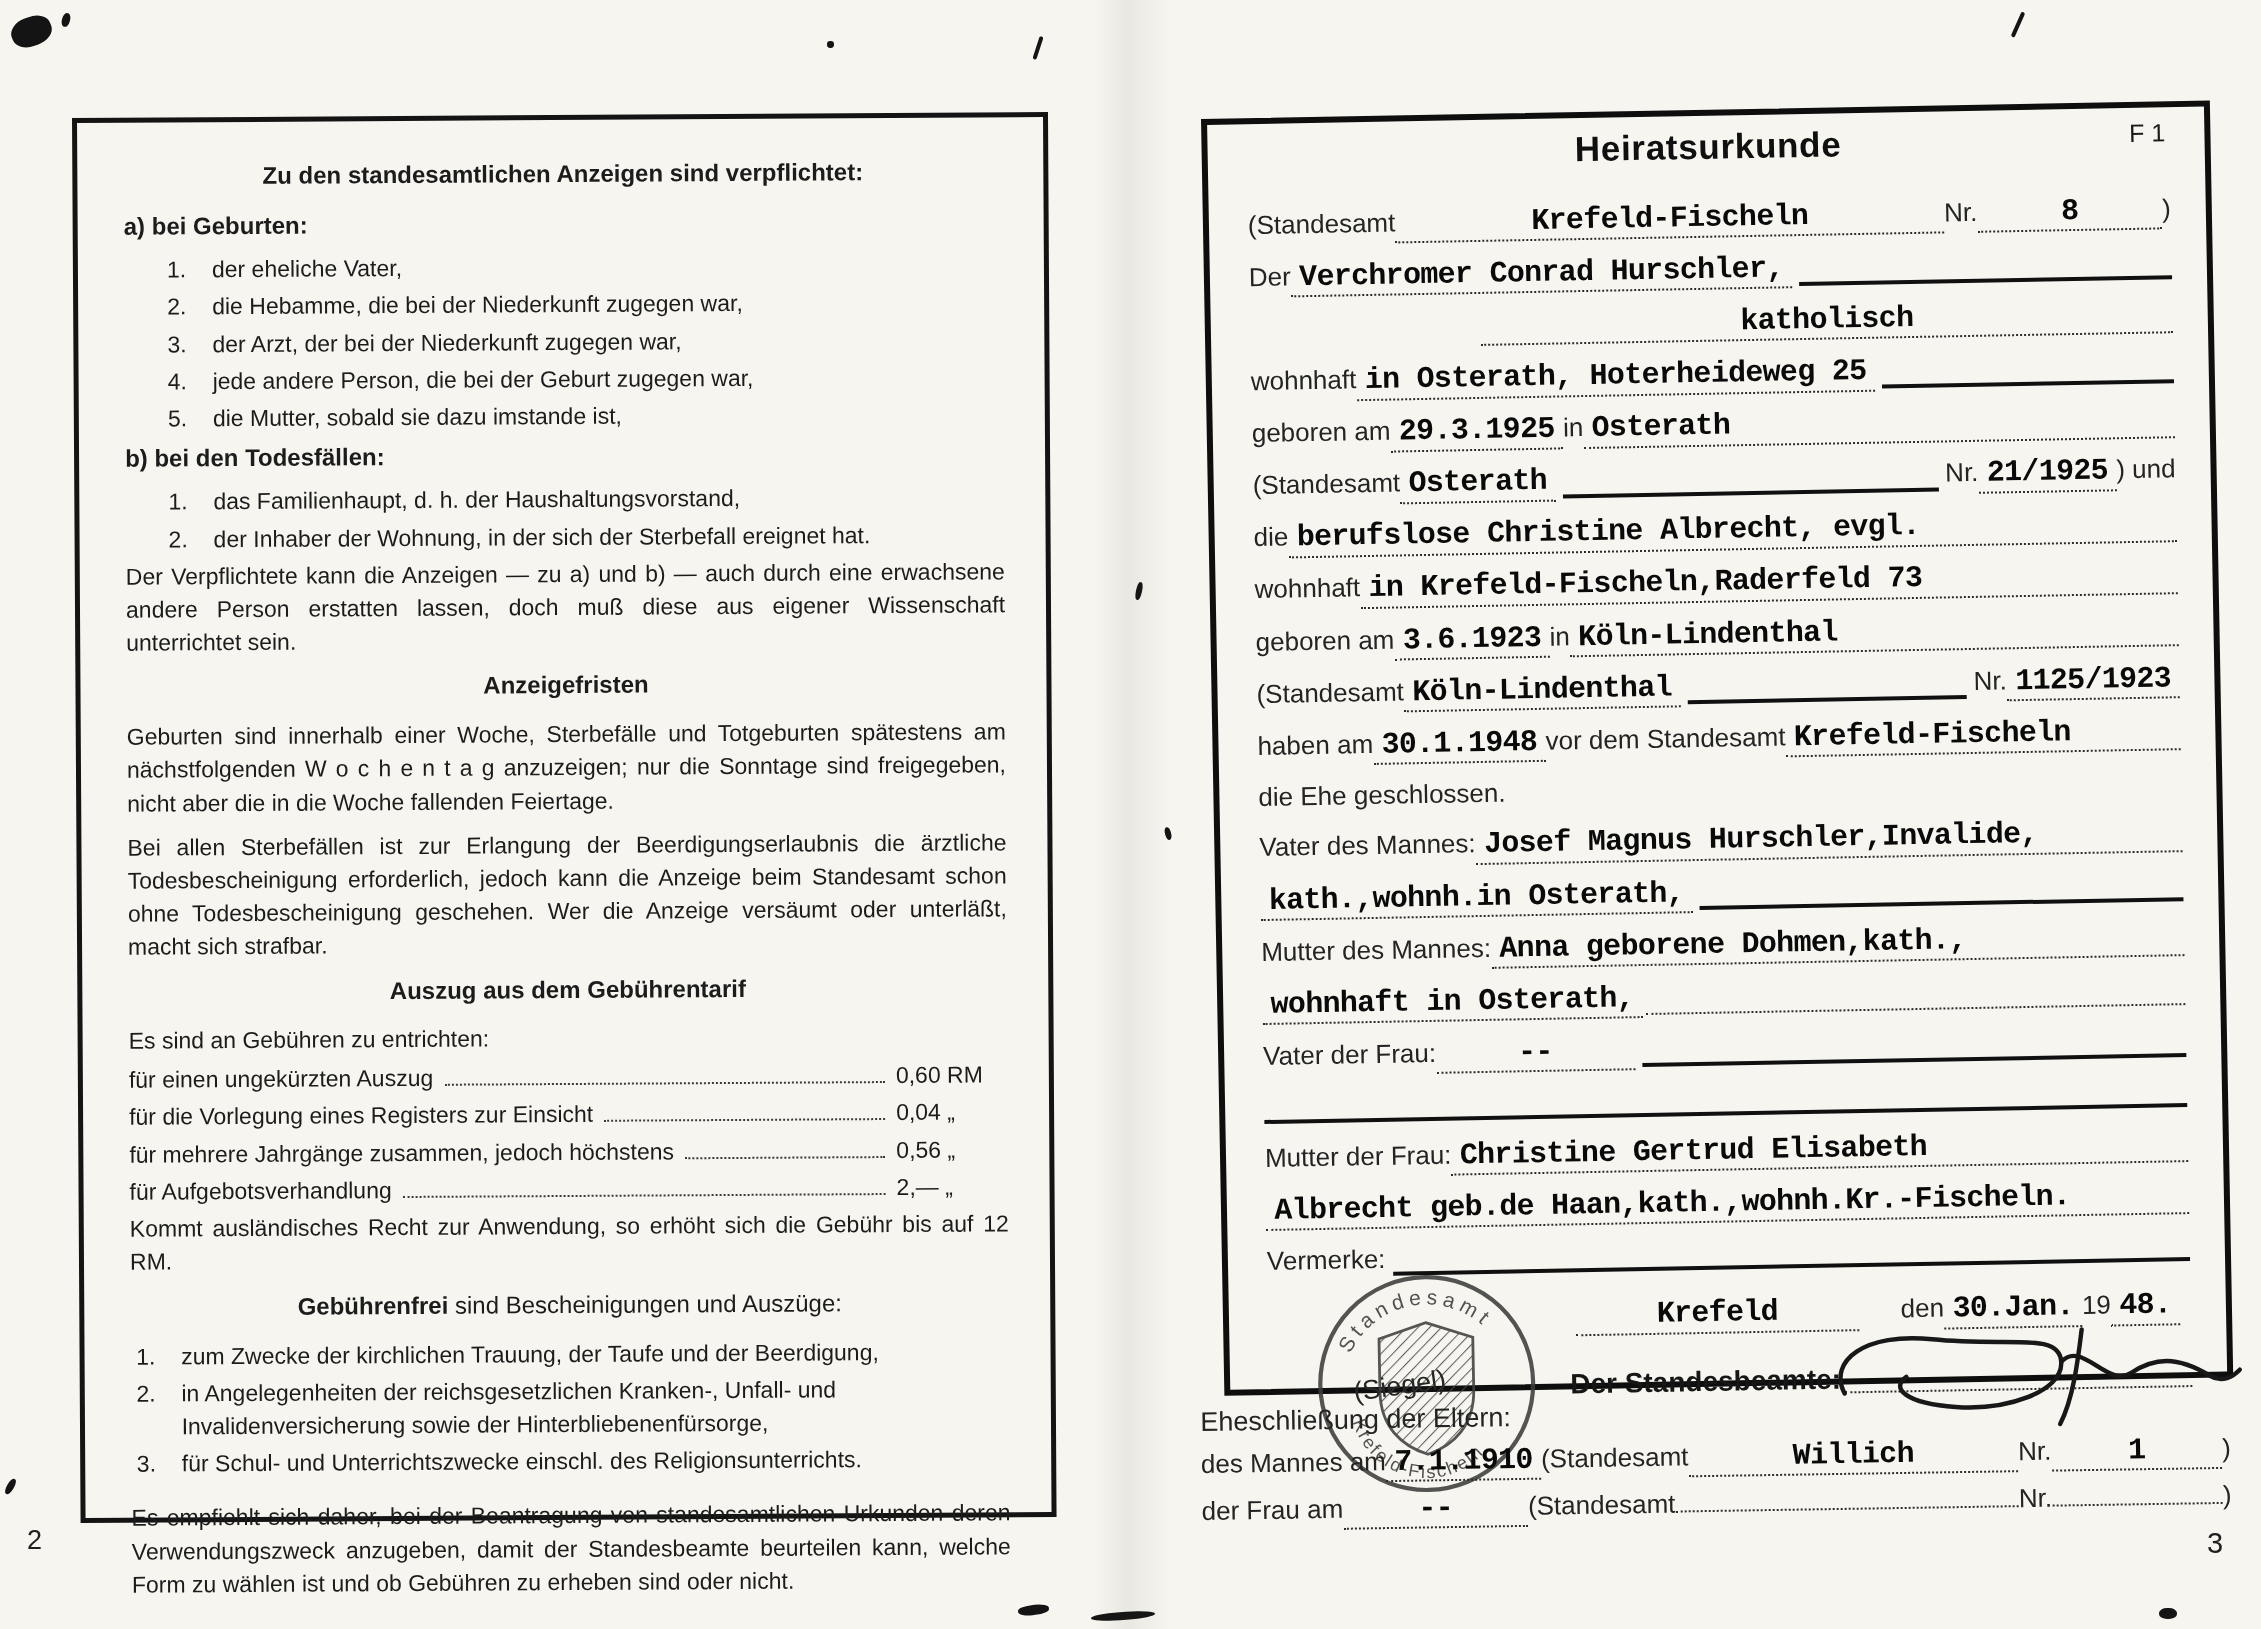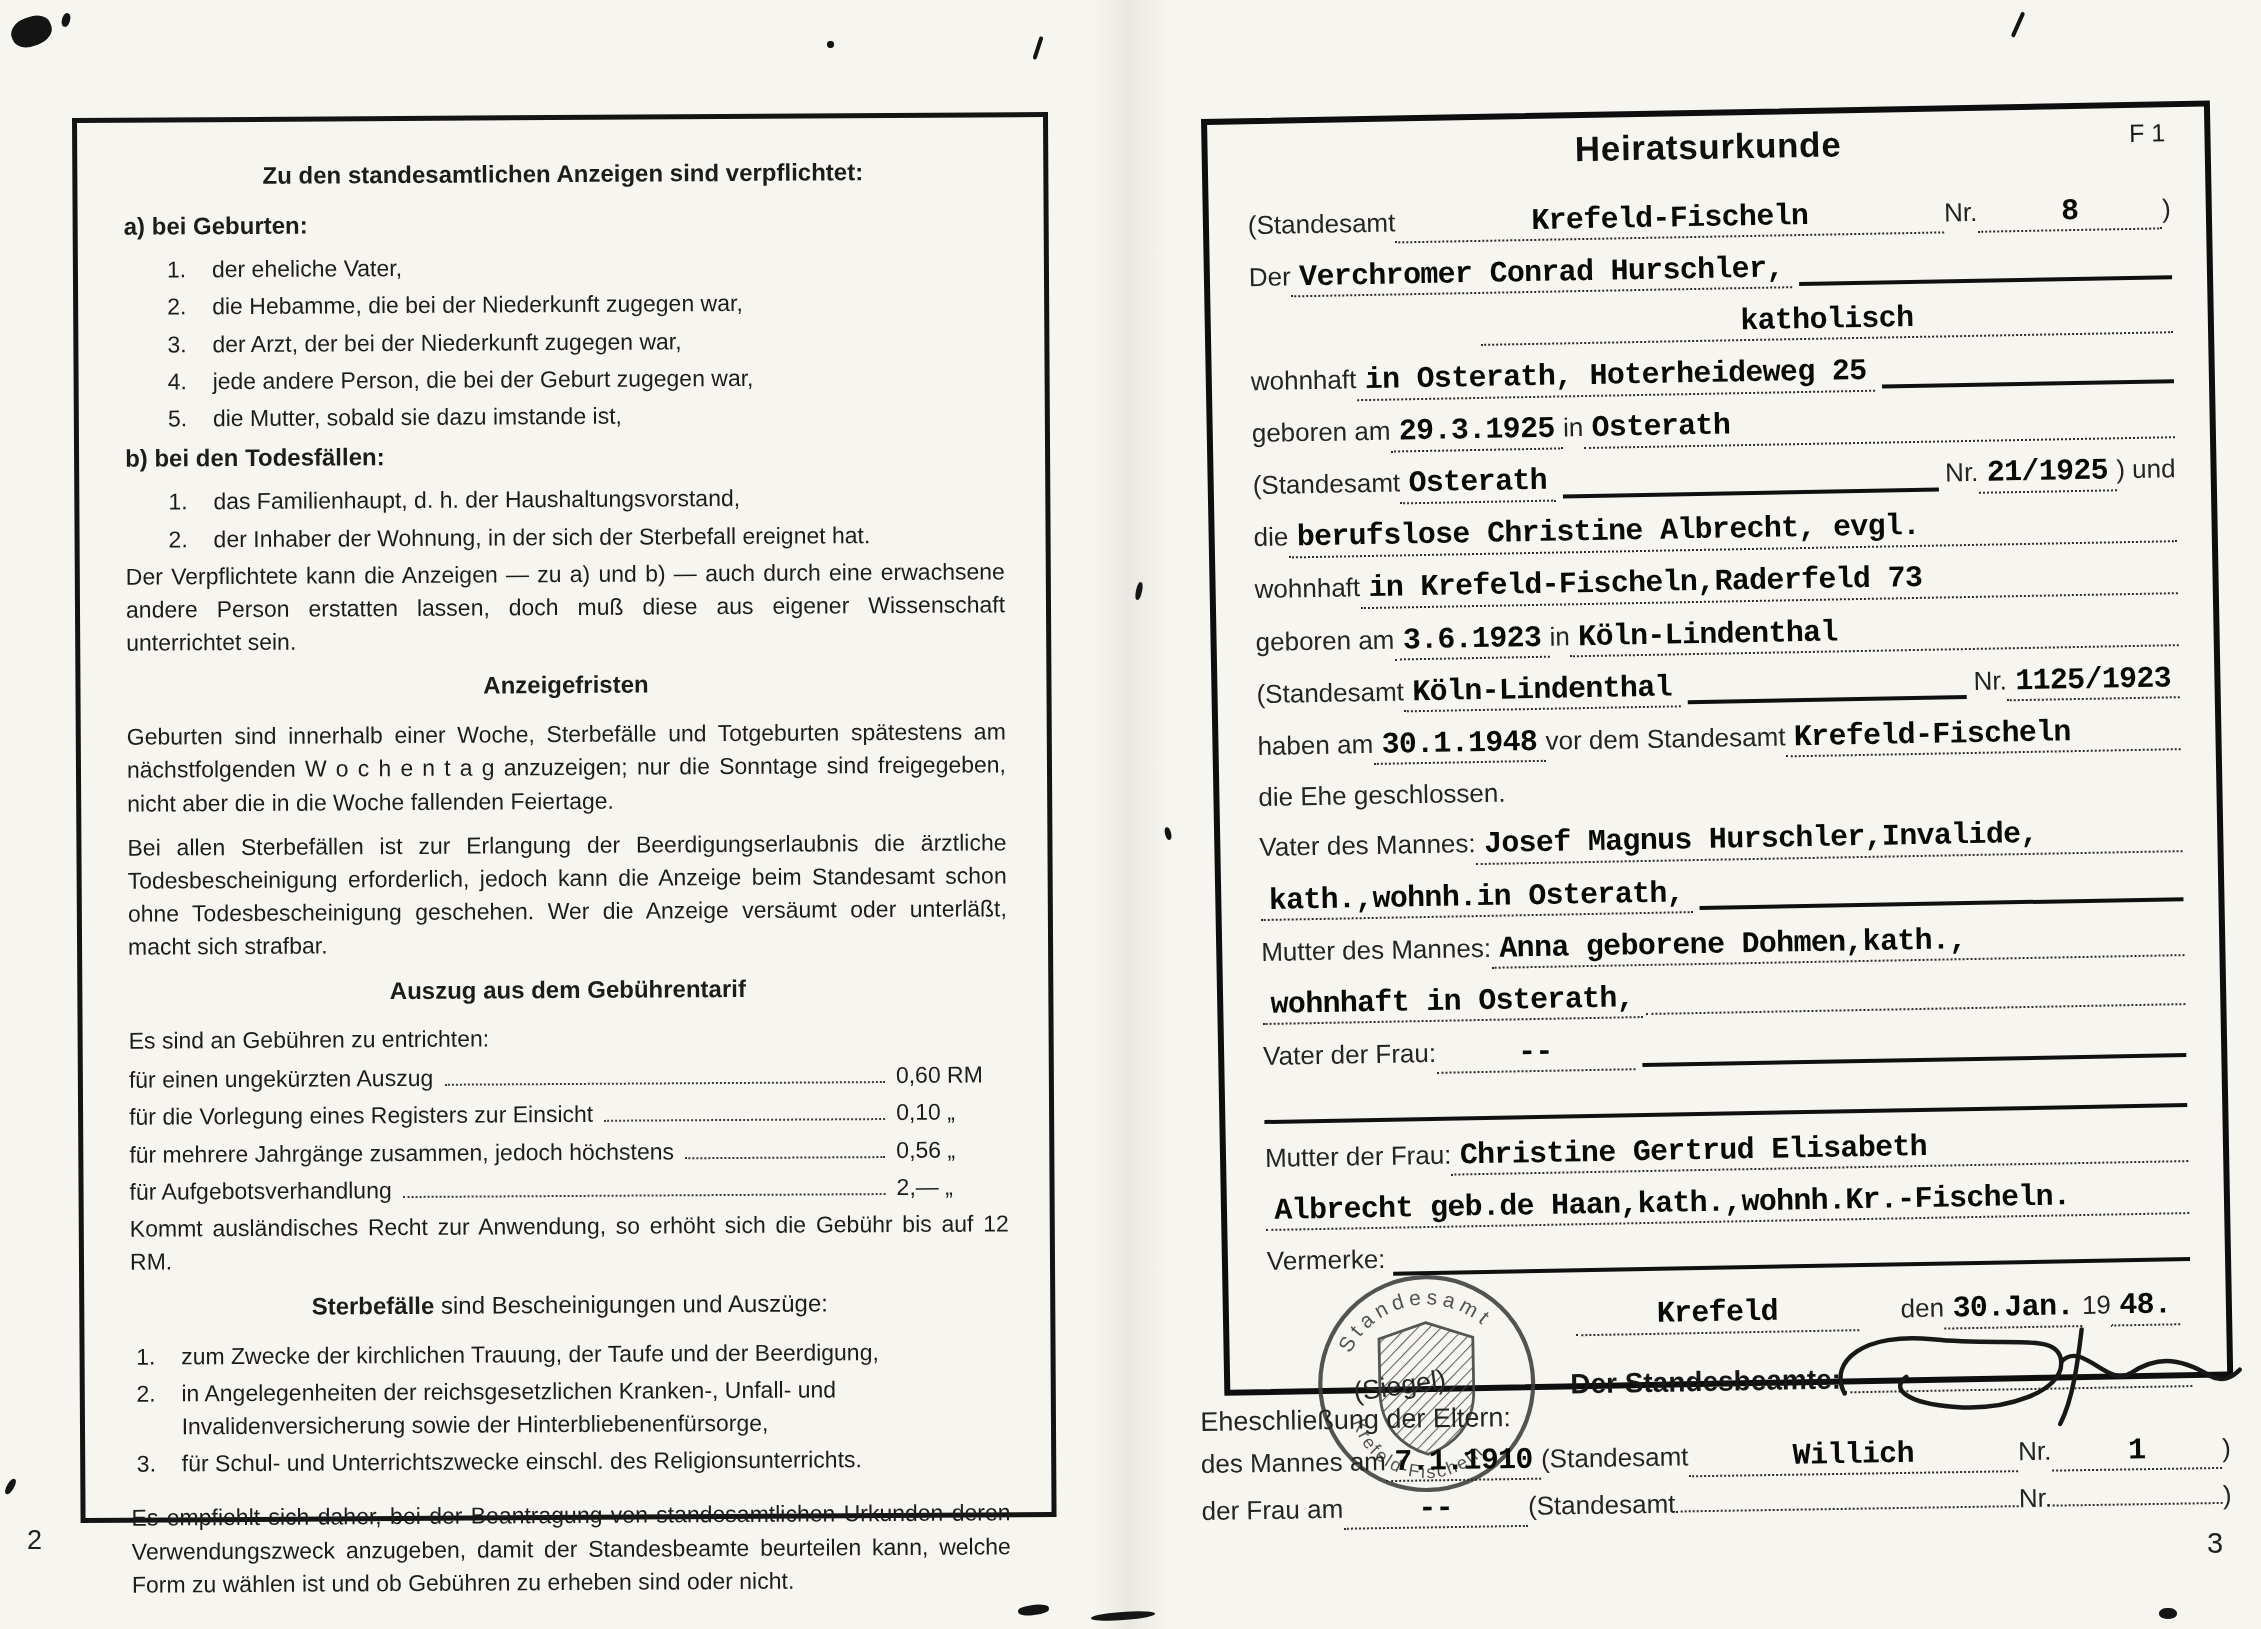--- a/index.html
+++ b/index.html
@@ -118,37 +118,37 @@
     <p style="margin-bottom:5.6px;">Es sind an Gebühren zu entrichten:</p>
 
     <div class="fee">
       <span class="flabel">für einen ungekürzten Auszug</span>
       <span class="leader"></span>
       <span class="fval">0,60 RM</span>
     </div>
     <div class="fee">
       <span class="flabel">für die Vorlegung eines Registers zur Einsicht</span>
       <span class="leader"></span>
-      <span class="fval">0,10 „</span>
+      <span class="fval">0,04 „</span>
     </div>
     <div class="fee">
       <span class="flabel">für mehrere Jahrgänge zusammen, jedoch höchstens</span>
       <span class="leader"></span>
       <span class="fval">0,56 „</span>
     </div>
     <div class="fee">
       <span class="flabel">für Aufgebotsverhandlung</span>
       <span class="leader"></span>
       <span class="fval">2,— „</span>
     </div>
 
     <p>Kommt ausländisches Recht zur Anwendung, so erhöht sich die Gebühr bis auf 12 RM.</p>
 
     <div class="c-head">
-      <span>Sterbefälle</span><span style="font-weight:normal;"> sind Bescheinigungen und Auszüge:</span>
+      <span>Gebührenfrei</span><span style="font-weight:normal;"> sind Bescheinigungen und Auszüge:</span>
     </div>
     <div class="li" style="margin-left:5.6px;">
       <span class="num">1.</span>
       <span class="itext">zum Zwecke der kirchlichen Trauung, der Taufe und der Beerdigung,</span>
     </div>
     <div class="li" style="margin-left:5.6px;">
       <span class="num">2.</span>
       <span class="itext">in Angelegenheiten der reichsgesetzlichen Kranken-, Unfall- und Invalidenversicherung sowie der Hinterbliebenenfürsorge,</span>
     </div>
     <div class="li" style="margin-left:5.6px;">

